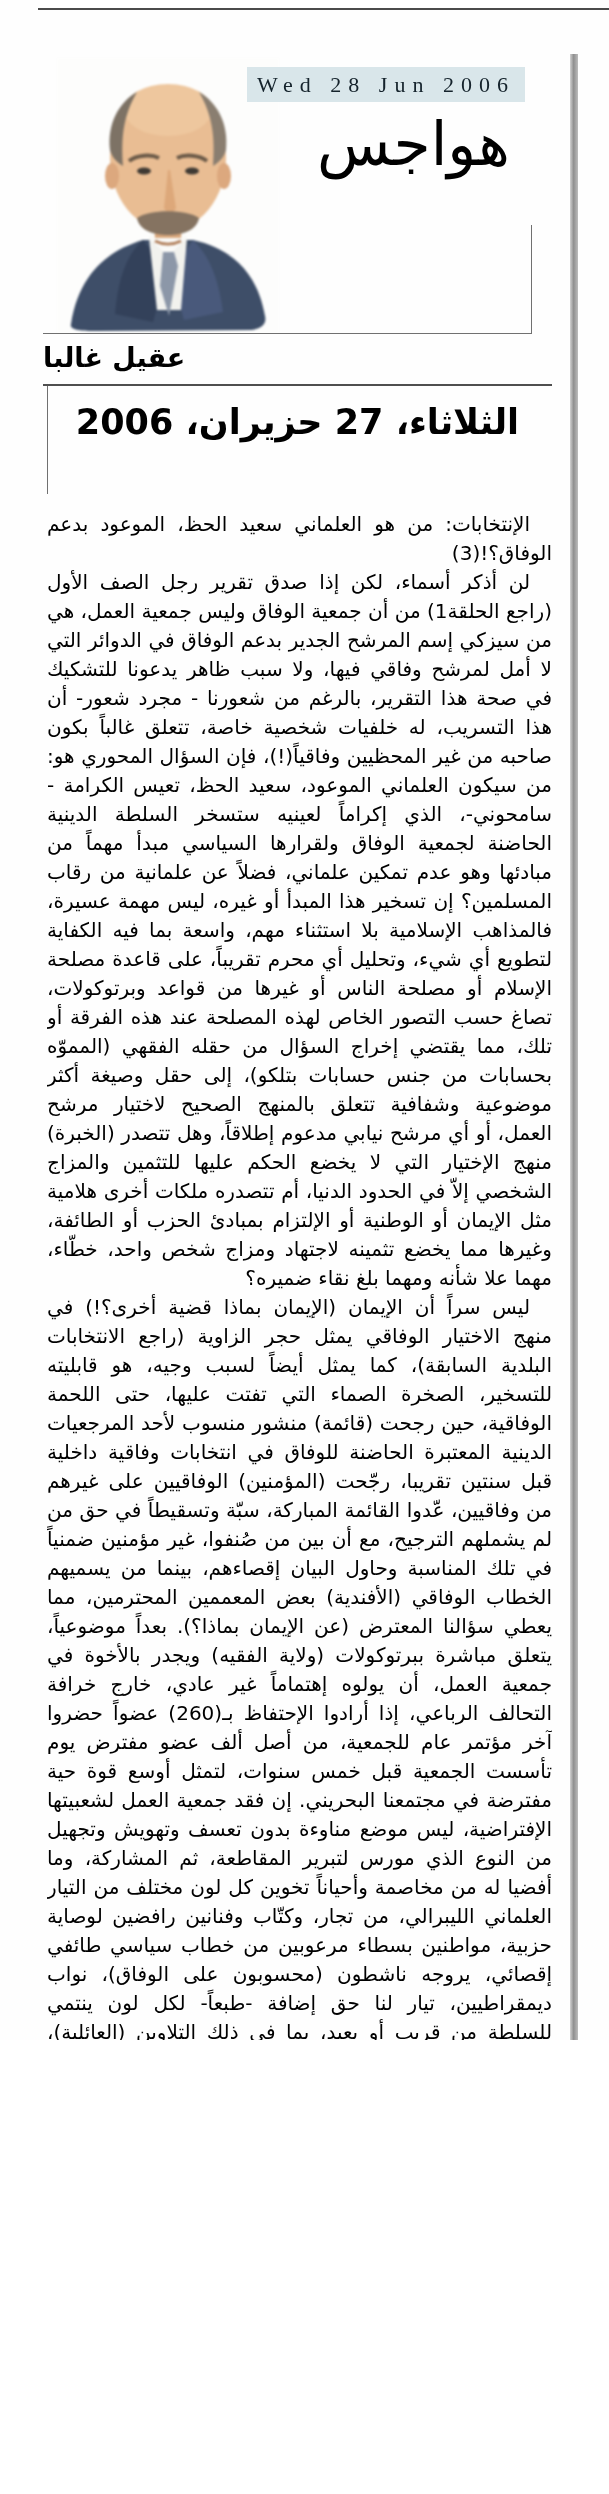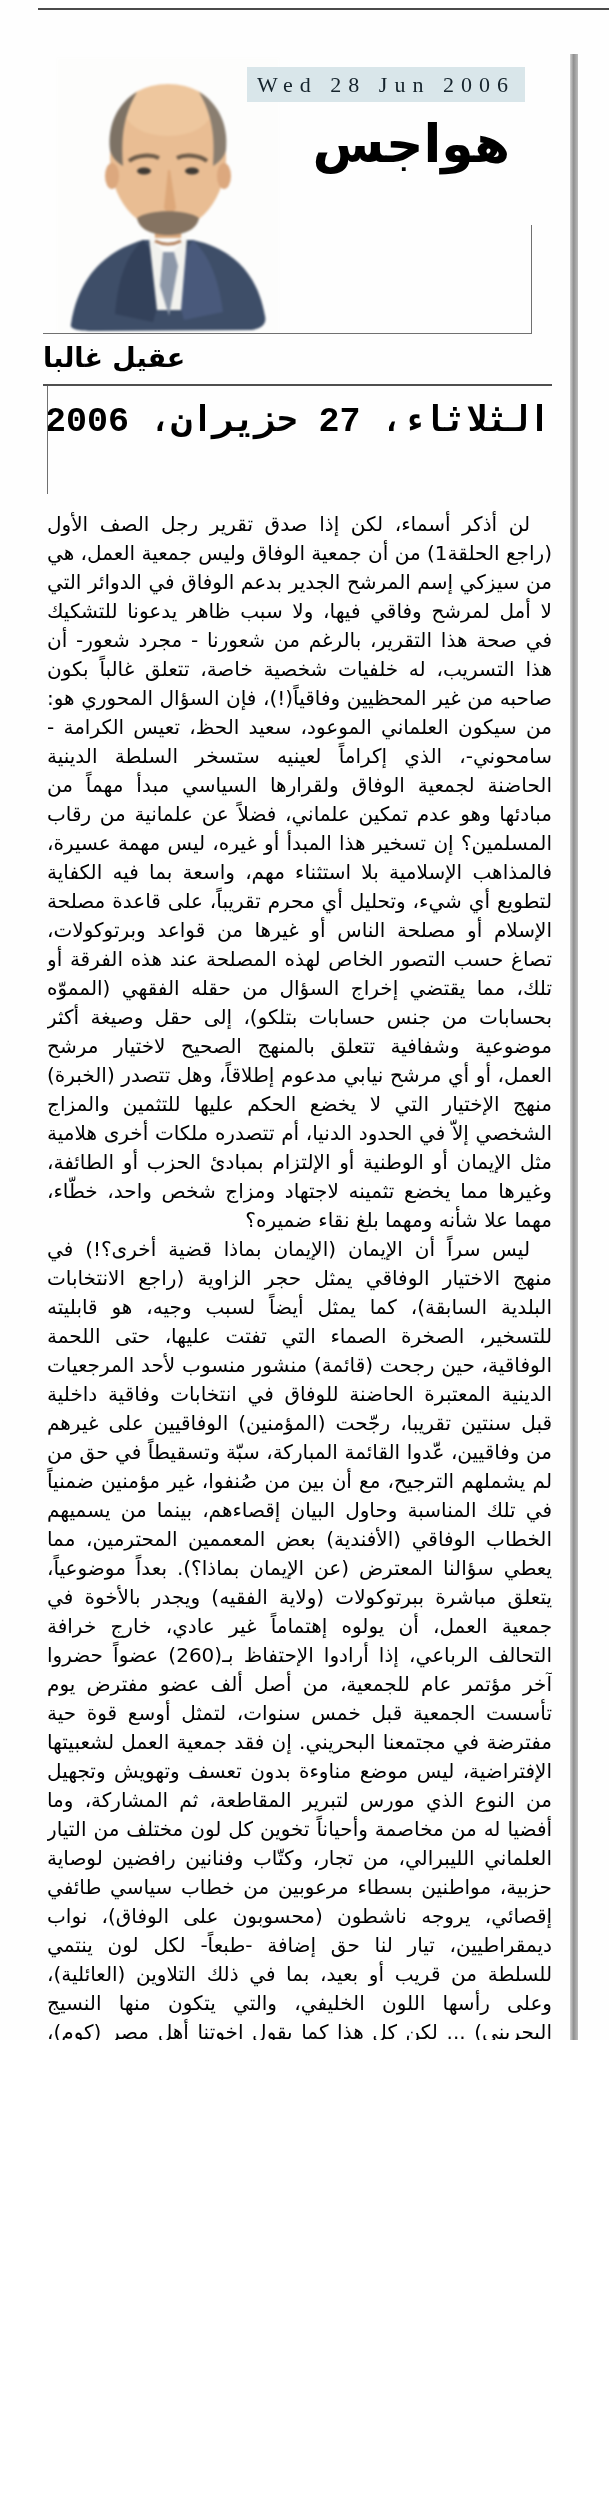--- a/index.html
+++ b/index.html
@@ -10,27 +10,27 @@
   .side-bar{position:absolute;left:570px;top:54px;width:8px;height:2376px;
             background:linear-gradient(90deg,#d2d2d2 0%,#8f8f8f 45%,#bdbdbd 100%);}
   
   .photo{position:absolute;left:57px;top:58px;width:222px;height:275px;}
   .photo svg{width:100%;height:100%;filter:blur(1px);}
   .frame-bottom{position:absolute;left:43px;top:333px;width:489px;height:1px;background:#707070;}
   .frame-right{position:absolute;left:531px;top:225px;width:1px;height:108px;background:#707070;}
   .date-banner{position:absolute;left:247px;top:67px;width:278px;height:35px;line-height:35px;
                text-align:center;font-family:"Liberation Serif",serif;font-size:22px;
                letter-spacing:7px;color:#15232c;}
-  .column-title{position:absolute;right:99px;top:100px;font-size:52px;line-height:88px;
-                font-weight:bold;direction:rtl;}
+  .column-title{position:absolute;right:99px;top:100px;font-size:60px;line-height:88px;
+                font-weight:normal;direction:rtl;}
   .byline{position:absolute;left:43px;top:338px;font-size:27px;font-weight:bold;
           line-height:40px;direction:rtl;}
   
   .heading-box{position:absolute;left:43px;top:384px;width:509px;height:120px;
-               border-top:2px solid #4f4f4f;font-family:Liberation Mono, monospace;}
+               border-top:2px solid #4f4f4f;}
   .heading-box .left-edge{position:absolute;left:4px;top:0;width:1px;height:108px;background:#707070;}
   .heading-box h1{margin:0;padding-top:14px;text-align:center;direction:rtl;
                   font-size:35px;font-weight:bold;line-height:44px;}
   
   .article{position:absolute;left:47px;top:510px;width:505px;height:1918px;overflow:hidden;
            direction:rtl;text-align:justify;font-size:20px;line-height:29px;}
   .article p{margin:0;text-indent:22px;}
   
   .footer{position:absolute;left:47px;top:2442px;width:506px;}
   .footer .divider{height:2px;background:#4a4a4a;}
@@ -89,20 +89,21 @@
   <div class="column-title">هواجس</div>
 
   <div class="byline">عقيل غالبا</div>
 
   <div class="heading-box">
     <div class="left-edge"></div>
     <h1>الثلاثاء، 27 حزيران، 2006</h1>
   </div>
 
   <div class="article">
+    <p>الإنتخابات: من هو العلماني سعيد الحظ، الموعود بدعم الوفاق؟!(3)</p>
     <p>لن أذكر أسماء، لكن إذا صدق تقرير رجل الصف الأول (راجع الحلقة1) من أن جمعية الوفاق وليس جمعية العمل، هي من سيزكي إسم المرشح الجدير بدعم الوفاق في الدوائر التي لا أمل لمرشح وفاقي فيها، ولا سبب ظاهر يدعونا للتشكيك في صحة هذا التقرير، بالرغم من شعورنا - مجرد شعور- أن هذا التسريب، له خلفيات شخصية خاصة، تتعلق غالباً بكون صاحبه من غير المحظيين وفاقياً(!)، فإن السؤال المحوري هو: من سيكون العلماني الموعود، سعيد الحظ، تعيس الكرامة - سامحوني-، الذي إكراماً لعينيه ستسخر السلطة الدينية الحاضنة لجمعية الوفاق ولقرارها السياسي مبدأ مهماً من مبادئها وهو عدم تمكين علماني، فضلاً عن علمانية من رقاب المسلمين؟ إن تسخير هذا المبدأ أو غيره، ليس مهمة عسيرة، فالمذاهب الإسلامية بلا استثناء مهم، واسعة بما فيه الكفاية لتطويع أي شيء، وتحليل أي محرم تقريباً، على قاعدة مصلحة الإسلام أو مصلحة الناس أو غيرها من قواعد وبرتوكولات، تصاغ حسب التصور الخاص لهذه المصلحة عند هذه الفرقة أو تلك، مما يقتضي إخراج السؤال من حقله الفقهي (المموّه بحسابات من جنس حسابات بتلكو)، إلى حقل وصيغة أكثر موضوعية وشفافية تتعلق بالمنهج الصحيح لاختيار مرشح العمل، أو أي مرشح نيابي مدعوم إطلاقاً، وهل تتصدر (الخبرة) منهج الإختيار التي لا يخضع الحكم عليها للتثمين والمزاج الشخصي إلاّ في الحدود الدنيا، أم تتصدره ملكات أخرى هلامية مثل الإيمان أو الوطنية أو الإلتزام بمبادئ الحزب أو الطائفة، وغيرها مما يخضع تثمينه لاجتهاد ومزاج شخص واحد، خطّاء، مهما علا شأنه ومهما بلغ نقاء ضميره؟</p>
     <p>ليس سراً أن الإيمان (الإيمان بماذا قضية أخرى؟!) في منهج الاختيار الوفاقي يمثل حجر الزاوية (راجع الانتخابات البلدية السابقة)، كما يمثل أيضاً لسبب وجيه، هو قابليته للتسخير، الصخرة الصماء التي تفتت عليها، حتى اللحمة الوفاقية، حين رجحت (قائمة) منشور منسوب لأحد المرجعيات الدينية المعتبرة الحاضنة للوفاق في انتخابات وفاقية داخلية قبل سنتين تقريبا، رجّحت (المؤمنين) الوفاقيين على غيرهم من وفاقيين، عّدوا القائمة المباركة، سبّة وتسقيطاً في حق من لم يشملهم الترجيح، مع أن بين من صُنفوا، غير مؤمنين ضمنياً في تلك المناسبة وحاول البيان إقصاءهم، بينما من يسميهم الخطاب الوفاقي (الأفندية) بعض المعممين المحترمين، مما يعطي سؤالنا المعترض (عن الإيمان بماذا؟). بعداً موضوعياً، يتعلق مباشرة ببرتوكولات (ولاية الفقيه) ويجدر بالأخوة في جمعية العمل، أن يولوه إهتماماً غير عادي، خارج خرافة التحالف الرباعي، إذا أرادوا الإحتفاظ بـ(260) عضواً حضروا آخر مؤتمر عام للجمعية، من أصل ألف عضو مفترض يوم تأسست الجمعية قبل خمس سنوات، لتمثل أوسع قوة حية مفترضة في مجتمعنا البحريني. إن فقد جمعية العمل لشعبيتها الإفتراضية، ليس موضع مناوءة بدون تعسف وتهويش وتجهيل من النوع الذي مورس لتبرير المقاطعة، ثم المشاركة، وما أفضيا له من مخاصمة وأحياناً تخوين كل لون مختلف من التيار العلماني الليبرالي، من تجار، وكتّاب وفنانين رافضين لوصاية حزبية، مواطنين بسطاء مرعوبين من خطاب سياسي طائفي إقصائي، يروجه ناشطون (محسوبون على الوفاق)، نواب ديمقراطيين، تيار لنا حق إضافة -طبعاً- لكل لون ينتمي للسلطة من قريب أو بعيد، بما في ذلك التلاوين (العائلية)، وعلى رأسها اللون الخليفي، والتي يتكون منها النسيج البحريني) ... لكن كل هذا كما يقول إخوتنا أهل مصر (كوم)، وجهل رئيس الجمعية الأخ ابراهيم شريف وبعض من تسنى لي الحديث معهم من رجال الصف الأول، للعلاقة المركبة بين الدّين والسياسة في مبدأ ولاية الفقيه، في صيغته الخمينية تحديداً (كوم) آخر تماما، فهذا الجهل قد جعل جمعية العمل تستجيب استجابات (فقهية) غير واعية لغير قليل من المواقف المتضادة مع موقفها القومي والإنساني. غداً ننظر في الإستجابات (الفقهية) غير الواعية في بيانات جمعية العمل!</p>
   </div>
 
   <div class="footer">
     <div class="divider thin"></div>
     <div class="email">Bin-swar@hotmail.com</div>
     <div class="divider thin"></div>
   </div>
 

